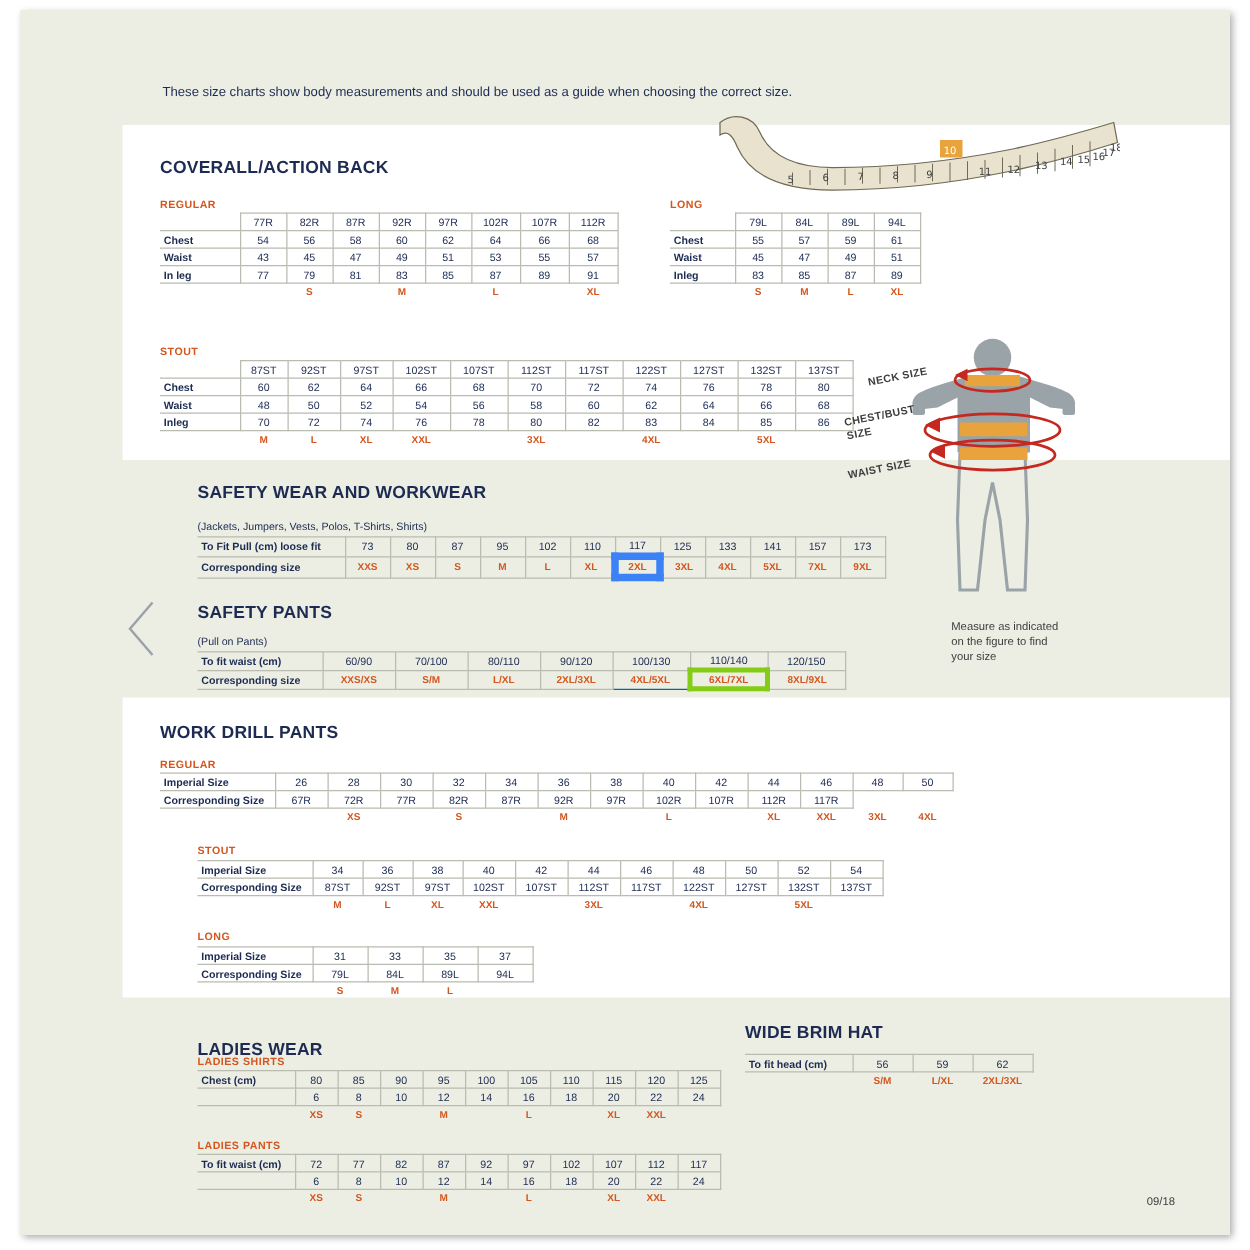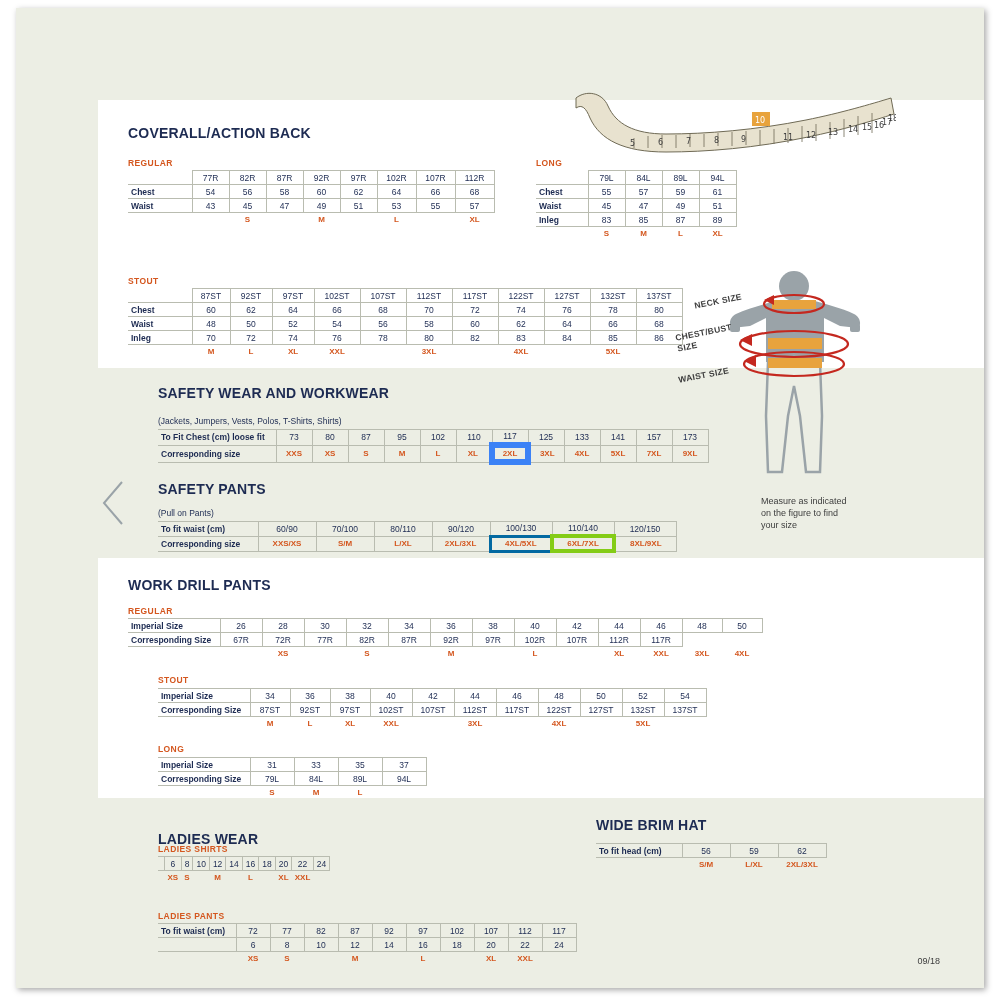--- a/index.html
+++ b/index.html
@@ -114,20 +114,21 @@
 <div class="page">
   <div class="sheet">
 
     <div class="leftband"></div>
     <div class="headerband"></div>
     <div class="band-row" style="top:360px;height:190px;"></div>
     <div class="band-row" style="top:790px;height:190px;"></div>
 
     <div class="content">
 
+      <div class="subtitle">These size charts show body measurements and should be used as a guide when choosing the correct size.</div>
 
       <svg class="fig" style="left:540px;top:82px;" width="340" height="70" viewBox="0 0 340 70">
         <path d="M20,8 C30,0 46,2 52,16 C60,34 78,44 110,44 C150,44 200,40 250,30 C285,23 315,14 335,8 L338,24 C316,31 286,40 252,47 C200,58 150,62 110,62 C68,62 44,50 34,28 C30,18 26,14 20,18 Z" fill="#e8e2cf" stroke="#6f6a55" stroke-width="1"></path>
         <g stroke="#6f6a55" stroke-width="0.8">
           <line x1="78" y1="48" x2="78" y2="58"></line>
             <line x1="92" y1="46" x2="92" y2="58"></line>
           <line x1="106" y1="45" x2="106" y2="58"></line>
             <line x1="120" y1="45" x2="120" y2="58"></line>
           <line x1="134" y1="44" x2="134" y2="57"></line>
             <line x1="148" y1="44" x2="148" y2="57"></line>
@@ -195,20 +196,31 @@
           <td class="rowlab">Waist</td>
           <td>43</td>
           <td>45</td>
           <td>47</td>
           <td>49</td>
           <td>51</td>
           <td>53</td>
           <td>55</td>
           <td>57</td>
         </tr>
+        <tr>
+          <td class="rowlab">In leg</td>
+          <td>77</td>
+          <td>79</td>
+          <td>81</td>
+          <td>83</td>
+          <td>85</td>
+          <td>87</td>
+          <td>89</td>
+          <td>91</td>
+        </tr>
         <tr class="sizerow">
           <td class="plain"></td>
           <td class="size"></td>
           <td class="size">S</td>
           <td class="size"></td>
           <td class="size">M</td>
           <td class="size"></td>
           <td class="size">L</td>
           <td class="size"></td>
           <td class="size">XL</td>
@@ -364,21 +376,21 @@
       <div class="fig-label rot-2" style="left:660px;top:318px;width:70px;line-height:1.35;">CHEST/BUST SIZE</div>
       <div class="fig-label rot-3" style="left:662px;top:362px;">WAIST SIZE</div>
       <div class="measure-note" style="left:745px;top:487px;width:92px;">Measure as indicated on the figure to find your size</div>
 
       <div class="sect-title" style="left:142px;top:377px;">SAFETY WEAR AND WORKWEAR</div>
       <div class="note" style="left:142px;top:408px;">(Jackets, Jumpers, Vests, Polos, T-Shirts, Shirts)</div>
 
       <table class="grid" style="left:142px;top:421px;">
         <tbody>
             <tr>
-          <td class="rowlab" style="width:118px;">To Fit Chest (cm) loose fit</td>
+          <td class="rowlab" style="width:118px;">To Fit Pull (cm) loose fit</td>
           <td style="width:36px;margin-left:44px;">73</td>
           <td style="width:36px;">80</td>
           <td style="width:36px;">87</td>
           <td style="width:36px;">95</td>
           <td style="width:36px;">102</td>
           <td style="width:36px;">110</td>
           <td style="width:36px;">117</td>
           <td style="width:36px;">125</td>
           <td style="width:36px;">133</td>
           <td style="width:36px;">141</td>
@@ -421,21 +433,21 @@
           <td style="width:62px;">100/130</td>
           <td style="width:62px;">110/140</td>
           <td style="width:62px;">120/150</td>
         </tr>
         <tr>
           <td class="rowlab">Corresponding size</td>
           <td class="size" style="border:1px solid #b9bcb0;">XXS/XS</td>
           <td class="size" style="border:1px solid #b9bcb0;">S/M</td>
           <td class="size" style="border:1px solid #b9bcb0;">L/XL</td>
           <td class="size" style="border:1px solid #b9bcb0;">2XL/3XL</td>
-          <td class="size" style="border:3px solid #0369a1;">4XL/5XL</td>
+          <td class="size" style="border:1px solid #0369a1;">4XL/5XL</td>
           <td class="size" style="border:4px solid #84cc16;">6XL/7XL</td>
           <td class="size" style="border:1px solid #b9bcb0;">8XL/9XL</td>
         </tr>
       </tbody>
         </table>
 
       <div class="sect-title" style="left:112px;top:569px;">WORK DRILL PANTS</div>
 
       <div class="sub-label" style="left:112px;top:598px;">REGULAR</div>
 
@@ -568,20 +580,33 @@
         </tr>
       </tbody>
         </table>
 
       <div class="sect-title" style="left:142px;top:823px;">LADIES WEAR</div>
 
       <div class="sub-label" style="left:142px;top:836px;">LADIES SHIRTS</div>
 
       <table class="grid" style="left:142px;top:848px;">
         <tbody>
+            <tr>
+          <td class="rowlab" style="width:78px;">Chest (cm)</td>
+          <td style="width:34px;">80</td>
+          <td style="width:34px;">85</td>
+          <td style="width:34px;">90</td>
+          <td style="width:34px;">95</td>
+          <td style="width:34px;">100</td>
+          <td style="width:34px;">105</td>
+          <td style="width:34px;">110</td>
+          <td style="width:34px;">115</td>
+          <td style="width:34px;">120</td>
+          <td style="width:34px;">125</td>
+        </tr>
         <tr>
           <td class="rowlab"></td>
           <td>6</td>
           <td>8</td>
           <td>10</td>
           <td>12</td>
           <td>14</td>
           <td>16</td>
           <td>18</td>
           <td>20</td>

